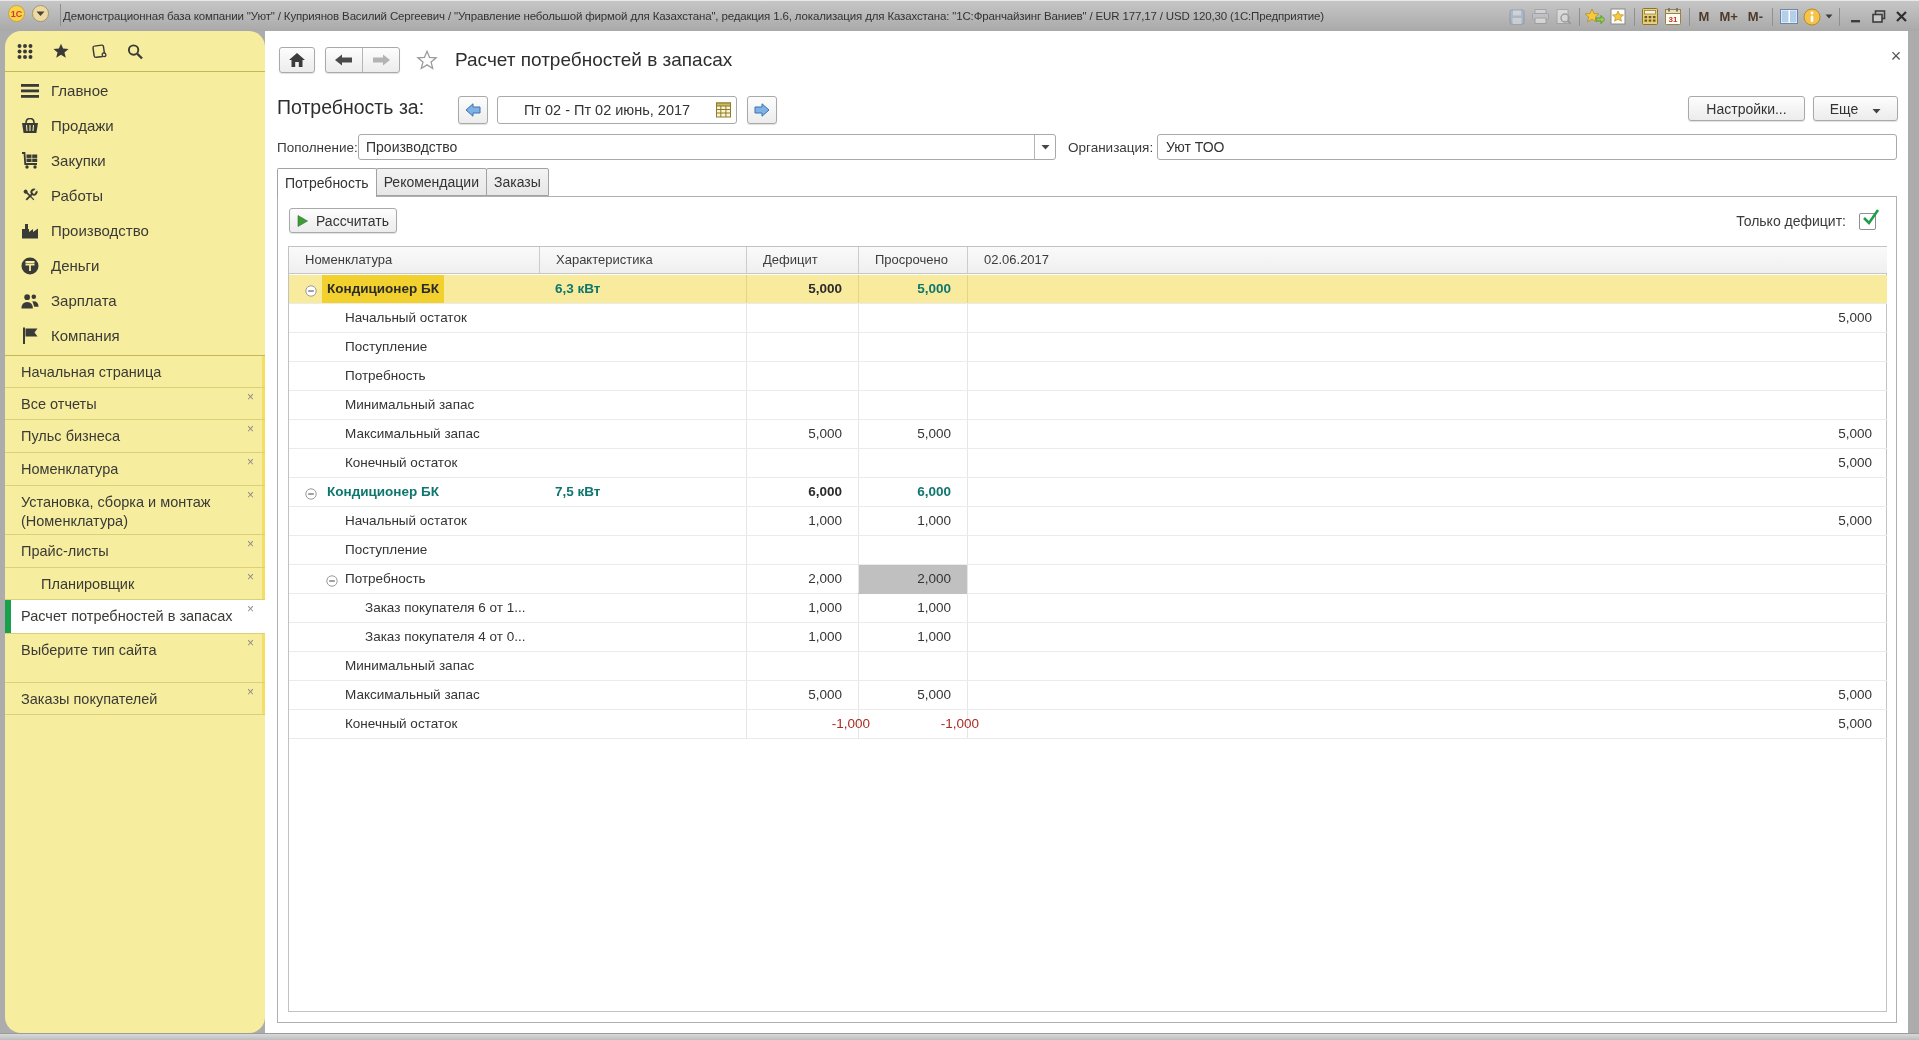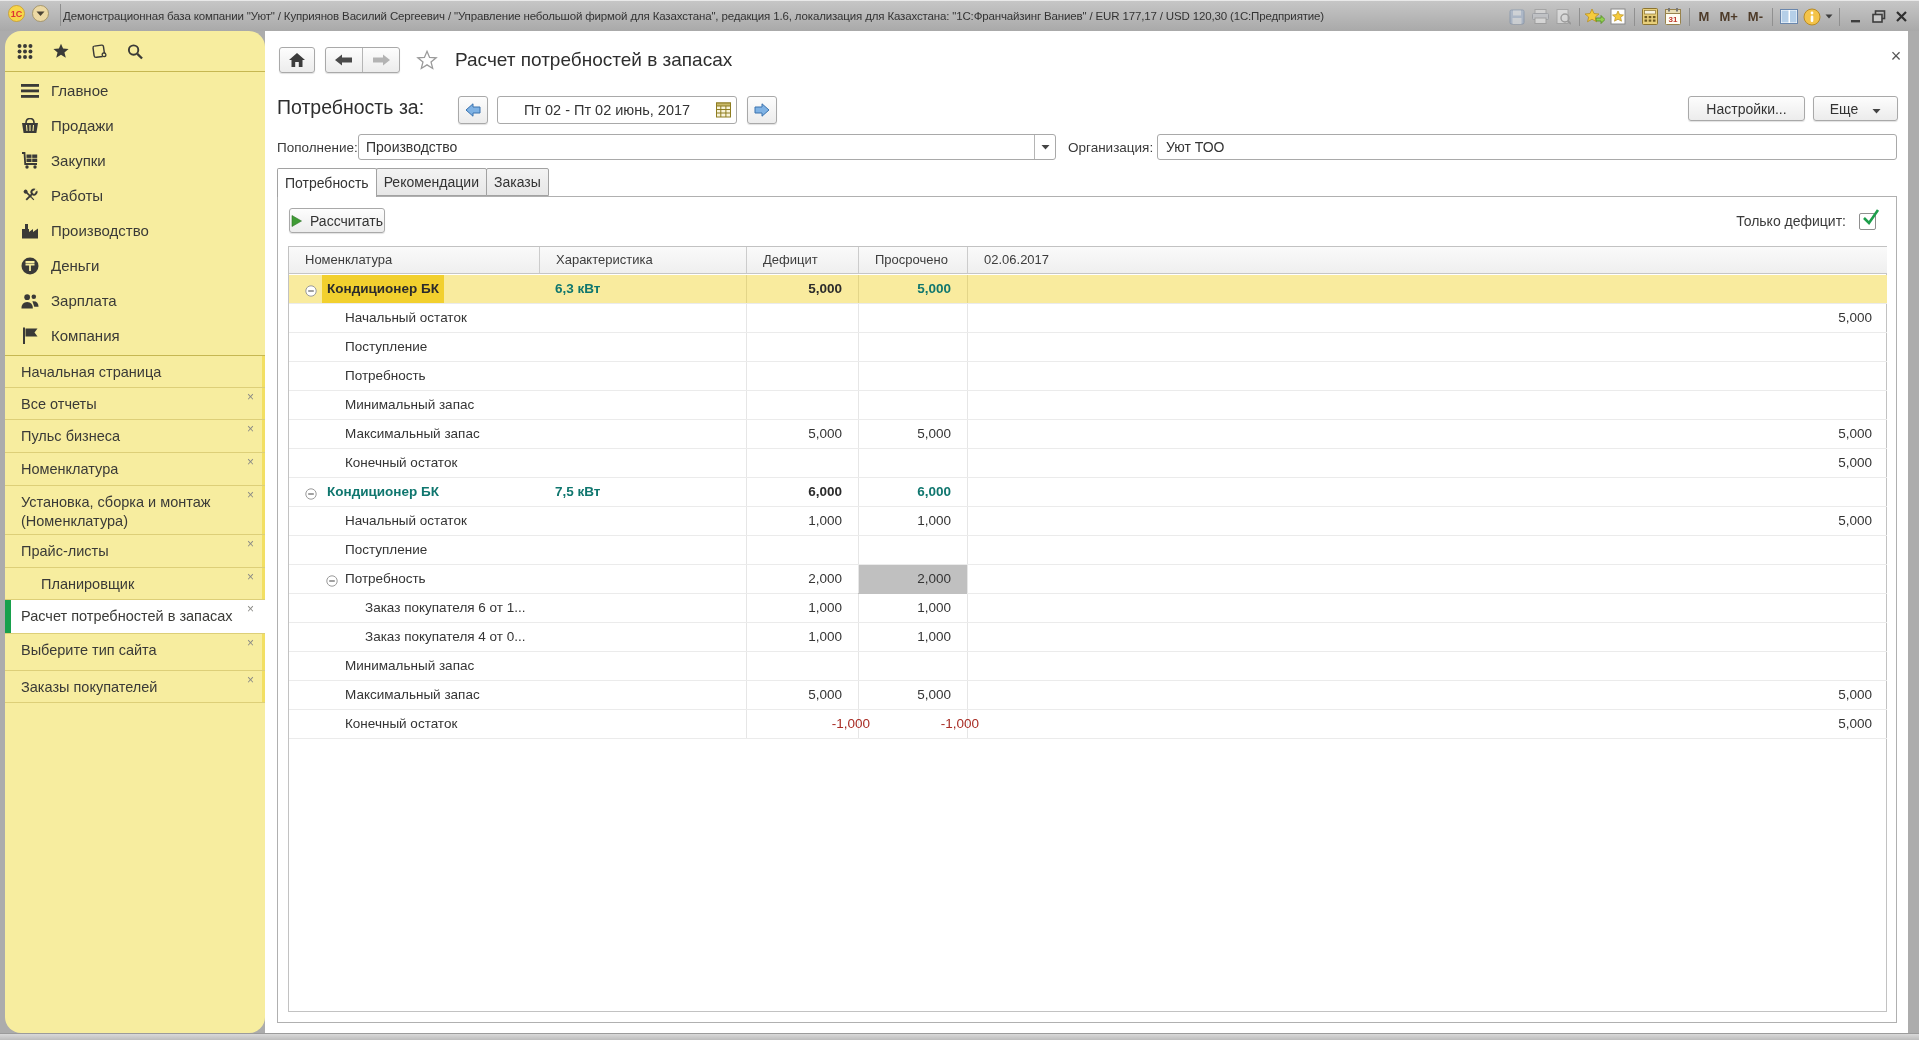--- a/index.html
+++ b/index.html
@@ -75,21 +75,21 @@
   .org-field { position:absolute; left:892px; top:103px; width:740px; height:26px; background:#fff; border:1px solid #a9a9a9; border-radius:3px; }
   .org-field .org-text { position:absolute; left:8px; top:0; height:24px; line-height:24px; font-size:14px; color:#333; }
 
   
   .tabs { position:absolute; left:12px; top:137px; height:29px; display:flex; z-index:3; }
   .tab { height:28px; padding:0 7px; display:flex; align-items:center; font-size:14px; color:#333;
     background:linear-gradient(#f3f3f3,#e7e7e7); border:1px solid #a2a2a2; border-radius:2px 2px 0 0; margin-right:-1px; }
   .tab.active { background:#ffffff; height:29px; border-bottom:none; z-index:4; }
 
   .panel { position:absolute; left:12px; top:165px; width:1620px; height:827px; background:#fff; border:1px solid #b0b0b0; }
-  .calc-btn { position:absolute; left:11px; top:11px; width:96px; height:25px; font-size:14px; }
+  .calc-btn { position:absolute; left:11px; top:11px; width:108px; height:25px; font-size:14px; }
   .calc-btn svg { margin-right:8px; }
   .deficit-label { position:absolute; left:1445px; top:16px; width:123px; text-align:right; font-size:14px; color:#3a3a3a; }
   .checkbox { position:absolute; left:1581px; top:16px; width:17px; height:17px; background:#fff; border:1px solid #8f8f8f; border-radius:2px; }
   .checkbox svg { position:absolute; left:1px; top:-5px; overflow:visible; }
 
   
   .table { position:absolute; left:10px; top:49px; width:1599px; height:766px; border:1px solid #c2c2c2; background:#fff; }
   .thead { position:absolute; left:0; top:0; width:1598px; height:27px; background:linear-gradient(#fafafa,#efefef); border-bottom:1px solid #c6c6c6; }
   .th { position:absolute; top:0; height:26px; line-height:26px; font-size:13px; color:#3c3c3c; border-left:1px solid #cccccc; padding-left:16px; }
   .th:first-child { border-left:none; }
@@ -364,21 +364,21 @@
       </div>
     <div class="sb-sections" id="sb-sections">
         <div class="sb-sec" style="height: 32px;"><span>Начальная страница</span></div>
         <div class="sb-sec" style="height: 32px;"><span>Все отчеты</span><span class="sec-close">×</span></div>
         <div class="sb-sec" style="height: 33px;"><span>Пульс бизнеса</span><span class="sec-close">×</span></div>
         <div class="sb-sec" style="height: 33px;"><span>Номенклатура</span><span class="sec-close">×</span></div>
         <div class="sb-sec" style="height: 49px;"><span>Установка, сборка и монтаж (Номенклатура)</span><span class="sec-close">×</span></div>
         <div class="sb-sec" style="height: 33px;"><span>Прайс-листы</span><span class="sec-close">×</span></div>
         <div class="sb-sec" style="height: 32px; padding-left: 36px;"><span>Планировщик</span><span class="sec-close">×</span></div>
         <div class="sb-sec selected" style="height: 34px;"><span>Расчет потребностей в запасах</span><span class="sec-close">×</span></div>
-        <div class="sb-sec" style="height: 37px;"><span>Выберите тип сайта</span><span class="sec-close">×</span></div>
+        <div class="sb-sec" style="height: 49px;"><span>Выберите тип сайта</span><span class="sec-close">×</span></div>
         <div class="sb-sec" style="height: 32px;"><span>Заказы покупателей</span><span class="sec-close">×</span></div>
       </div>
   </div>
 
   <div class="content">
 
     <div class="btn nav-home">
       <svg width="16" height="15" viewBox="0 0 16 15">
           <path d="M8 0 L16 7 L13.5 7 L13.5 14 L9.8 14 L9.8 9 L6.2 9 L6.2 14 L2.5 14 L2.5 7 L0 7 Z" fill="#3c3c3c"></path>
         </svg>

